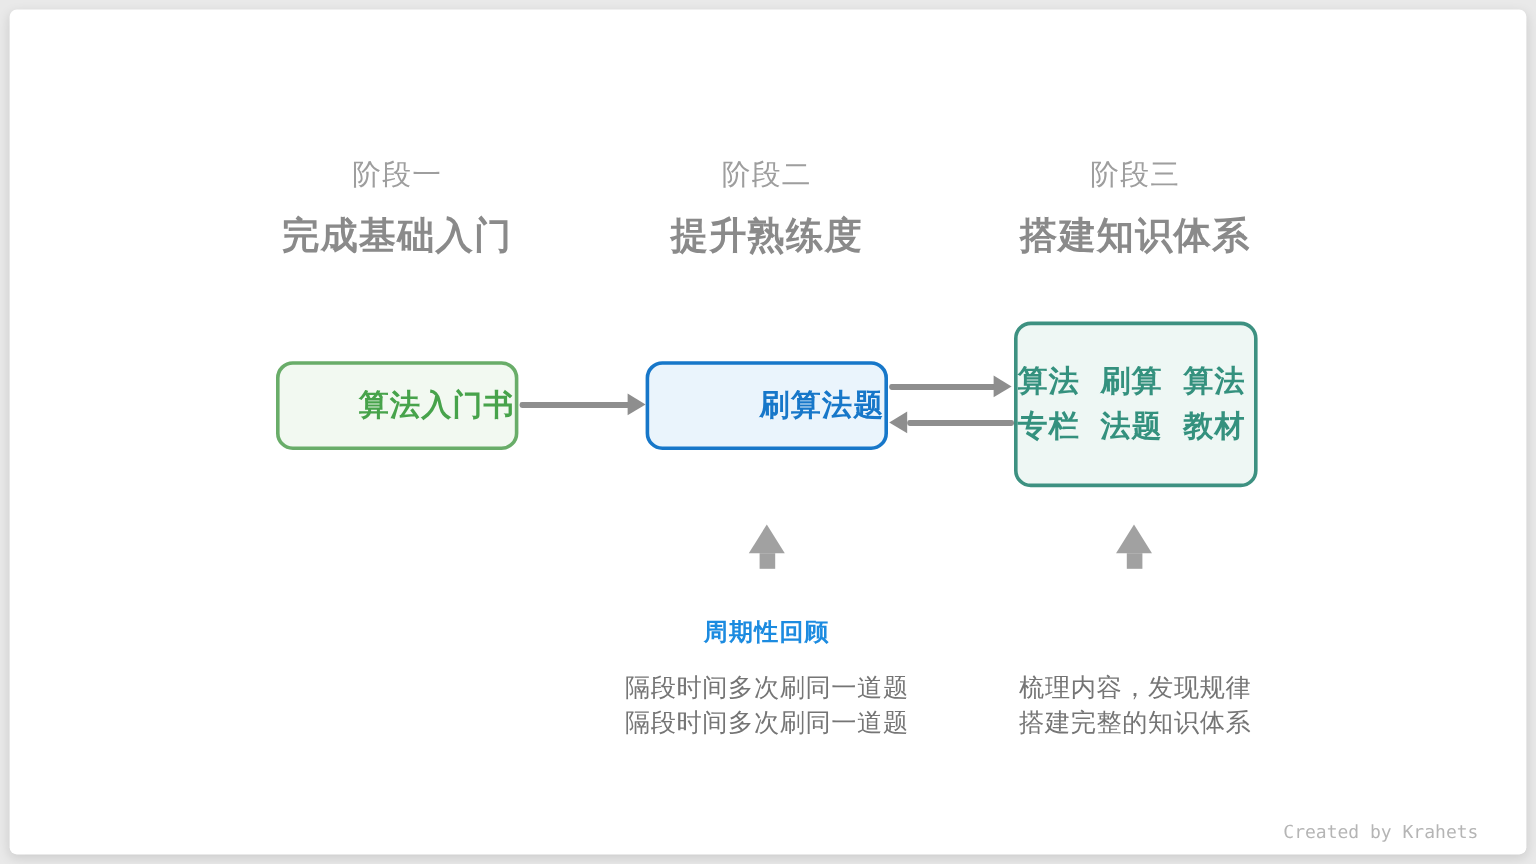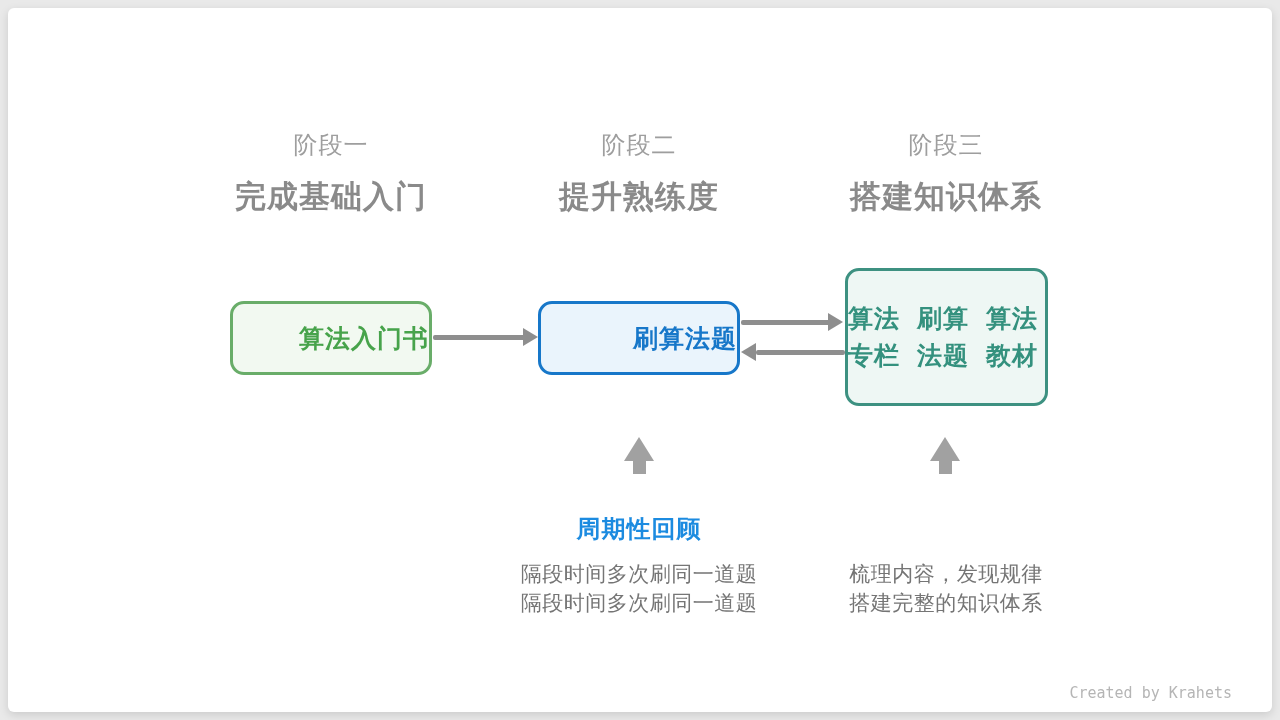--- a/index.html
+++ b/index.html
@@ -96,21 +96,21 @@
     border-left: 15px solid transparent;
     border-right: 15px solid transparent;
     border-bottom: 24px solid #a1a1a1;
   }
   .up-arrow .stem {
     width: 13px; height: 13px;
     background: #a1a1a1;
   }
 
   .annotation-title {
-    font-size: 24px;
+    font-size: 20px;
     font-weight: bold;
     letter-spacing: 1px;
   }
   .annotation-title.blue { color: #1c8be0; }
   .annotation-title.teal { color: #37917f; }
   .annotation-desc {
     font-size: 21px;
     color: #757575;
     line-height: 29px;
     letter-spacing: 0.5px;

